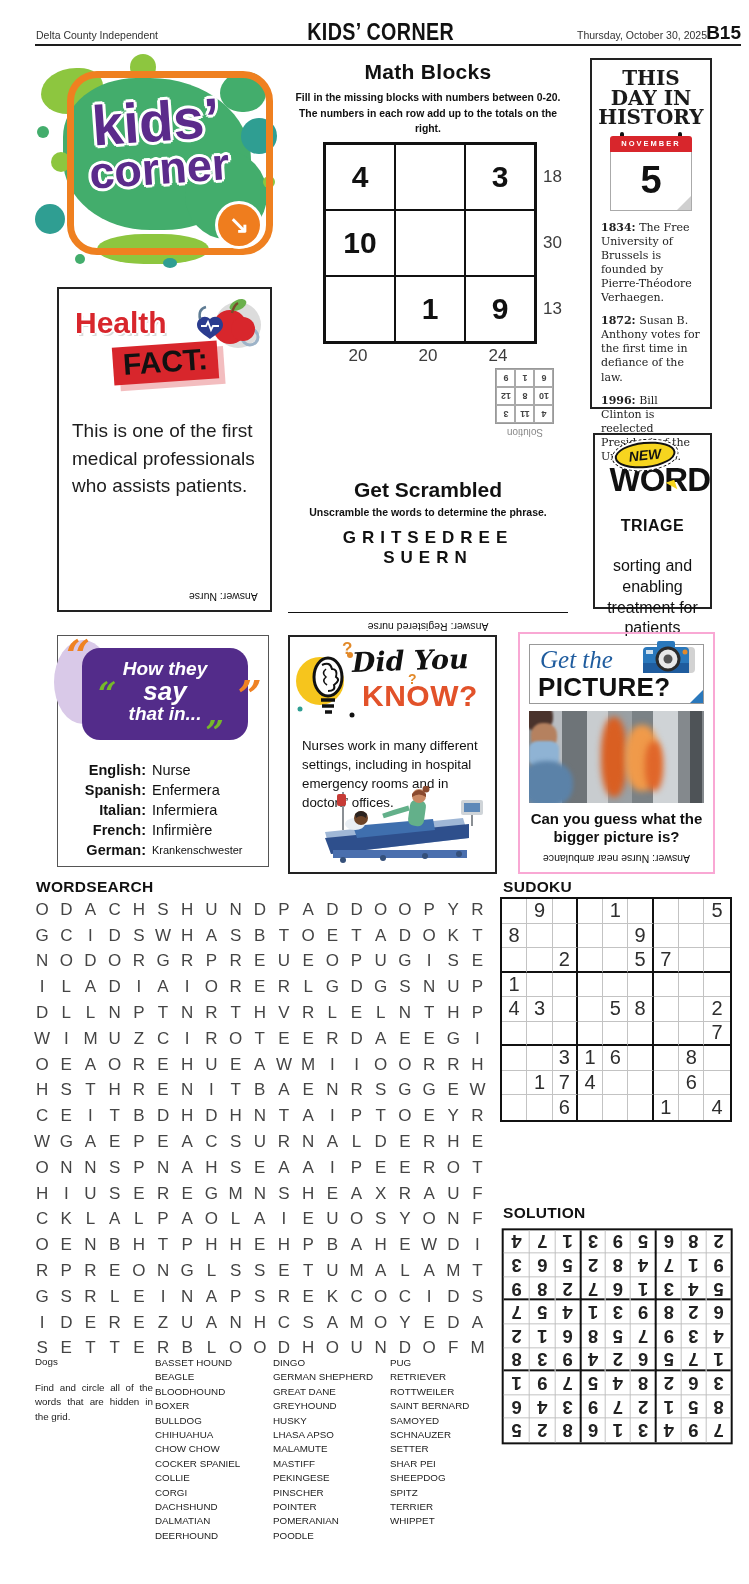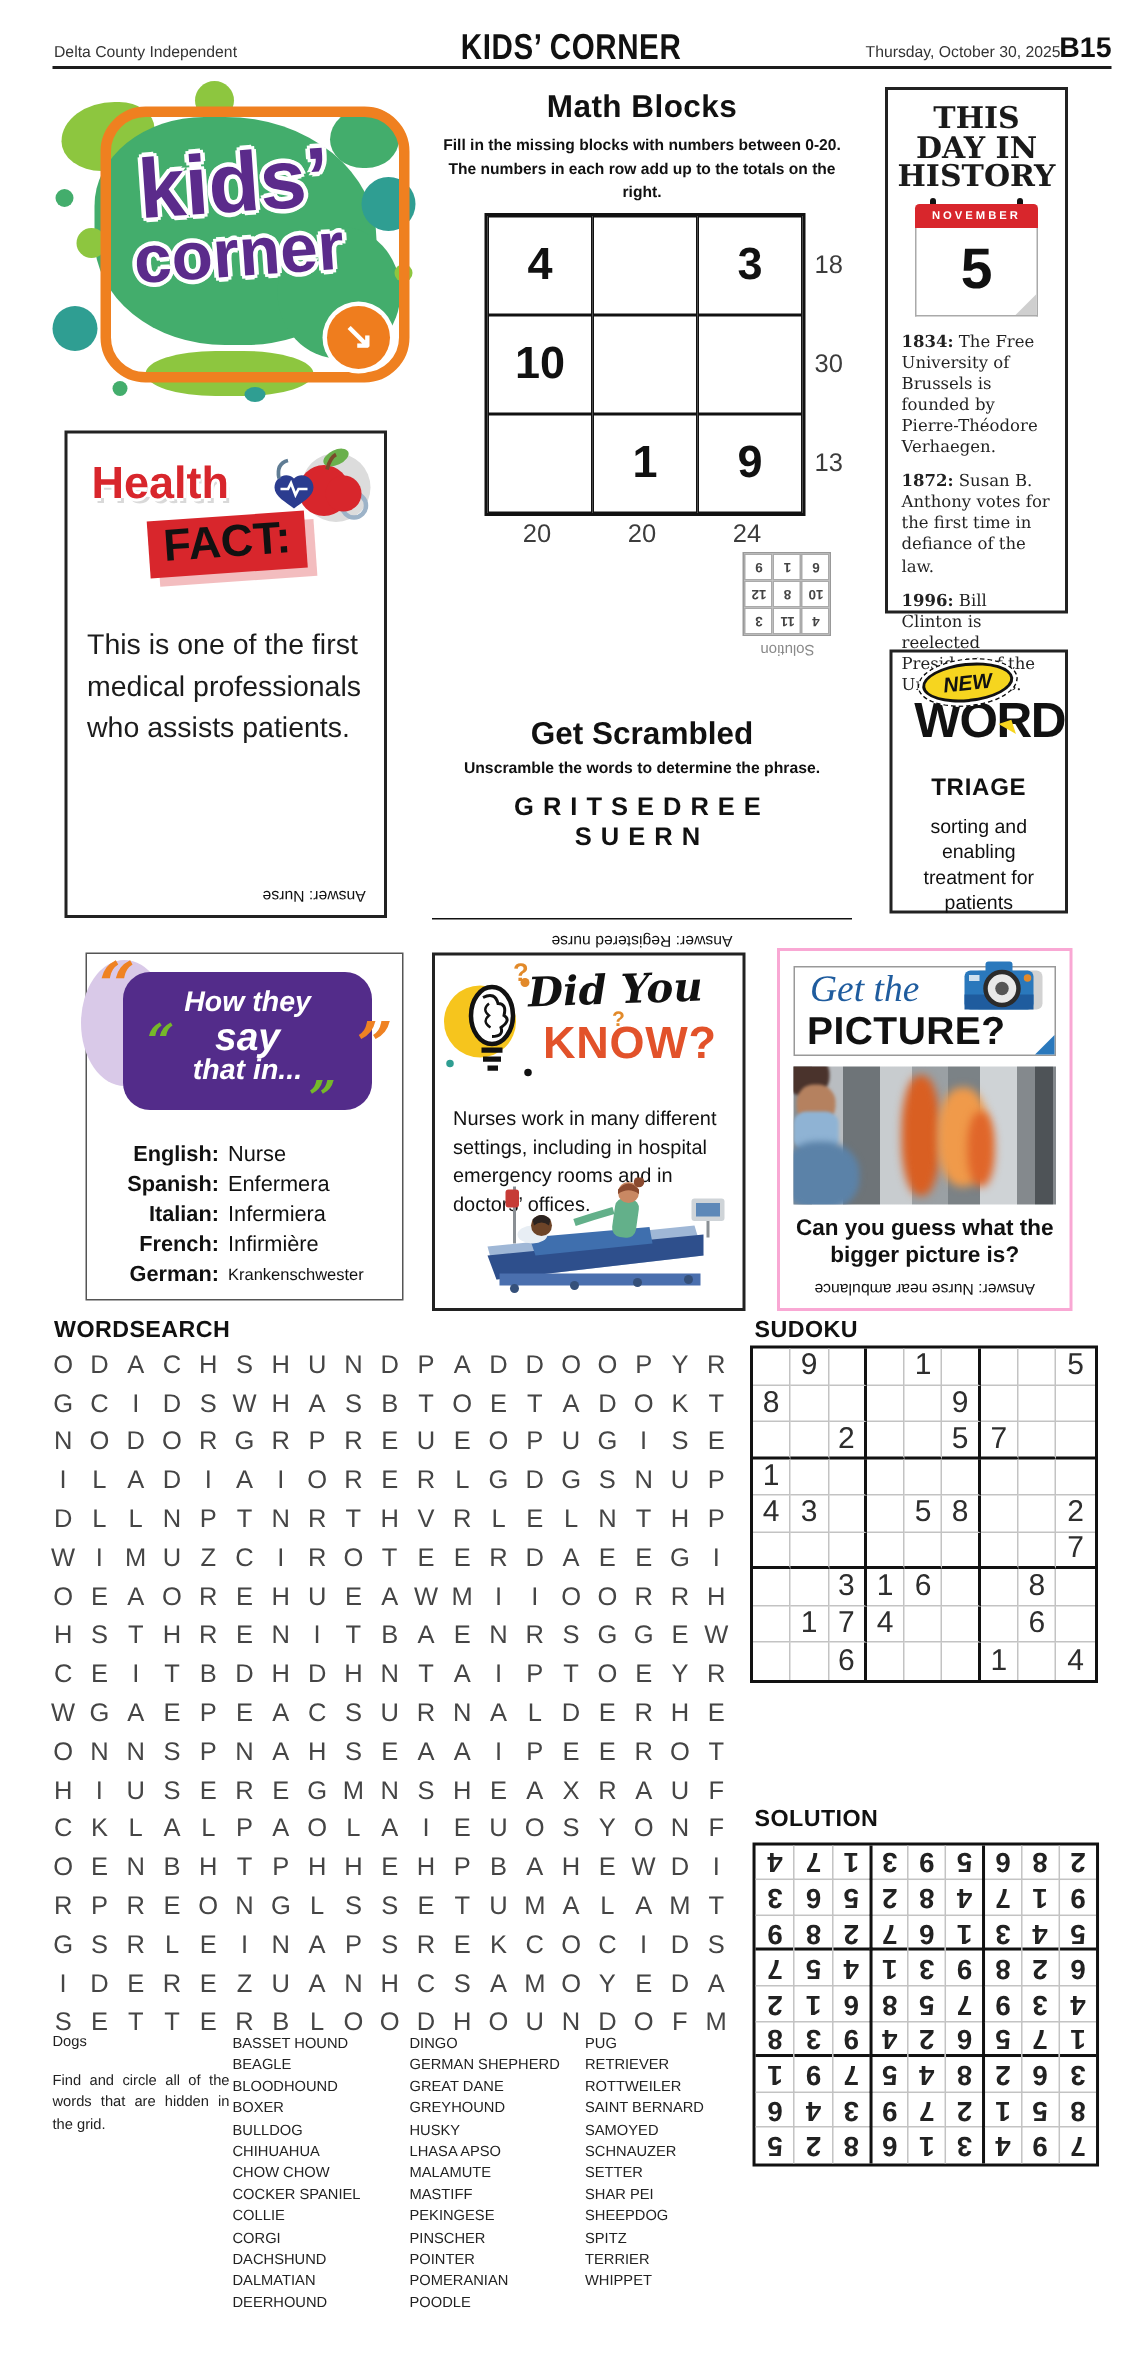--- a/index.html
+++ b/index.html
@@ -46,21 +46,21 @@
   .cal-bar{position:relative;height:16px;background:#d8262c;border-radius:3px 3px 0 0;color:#fff;font-size:7.5px;font-weight:800;letter-spacing:2px;text-align:center;line-height:16px;}
   .cal-pin{position:absolute;top:-4px;width:4px;height:8px;background:#111;border-radius:2px;}
   .cal-body{position:relative;border:1px solid #aaa;border-top:none;height:58px;background:#fff;}
   .cal-day{font-size:38px;font-weight:900;text-align:center;line-height:56px;}
   .cal-fold{position:absolute;bottom:0;right:0;border-bottom:14px solid #cfcfcf;border-left:14px solid transparent;}
   .tday-events{padding:0 9px;font-family:"DejaVu Serif",serif;font-size:11px;line-height:1.28;color:#222;}
   .tday-events p{margin:0 0 9px 0;}
   .yr{font-weight:700;}
 
   
-  .hf{left:43px;top:287px;width:211px;height:321px;border:2px solid #222;}
+  .hf{left:57px;top:287px;width:211px;height:321px;border:2px solid #222;}
   .hf-health{position:absolute;left:16px;top:17px;font-size:30px;font-weight:900;color:#d8262c;
     text-shadow:-2px 0 #fff,2px 0 #fff,0 -2px #fff,0 2px #fff,2px 3px 0 rgba(0,0,0,.15);}
   .hf-fact{position:absolute;left:54px;top:55px;background:#d8262c;color:#111;font-size:30px;font-weight:900;padding:1px 10px 3px;transform:rotate(-4deg);box-shadow:6px 6px 0 rgba(216,38,44,.3);}
   .hf-art{position:absolute;right:6px;top:6px;}
   .hf-text{position:absolute;left:13px;top:128px;right:10px;font-size:19px;line-height:1.46;color:#1c1c1c;}
   .hf-ans{position:absolute;right:12px;bottom:7px;font-size:10.5px;transform:rotate(180deg);}
 
   
   .gs{left:288px;top:478px;width:280px;}
   .gs-title{text-align:center;font-size:21px;font-weight:900;}
@@ -70,21 +70,21 @@
   .gs-ans{text-align:center;font-size:10.5px;margin-top:8px;transform:rotate(180deg);}
 
   
   .nw{left:593px;top:433px;width:115px;height:172px;border:2px solid #222;}
   .nw-badge{position:relative;height:66px;}
   .nw-word{position:absolute;left:0;width:100%;top:26px;text-align:right;font-size:33px;font-weight:900;letter-spacing:-1px;}
   .nw-new{position:absolute;left:50%;top:4px;transform:translateX(-62%) rotate(-6deg);border:1.5px dashed #111;border-radius:50%;padding:2px;background:#fff;}
   .nw-new-in{background:#f6d51f;border:2px solid #111;border-radius:50%;padding:3px 12px;font-size:14px;font-weight:900;font-style:italic;}
   .nw-tail{position:absolute;left:63%;top:46px;border-top:10px solid #f6d51f;border-left:9px solid transparent;transform:rotate(-18deg);}
   .nw-triage{text-align:center;font-size:16px;font-weight:900;letter-spacing:.5px;margin-top:16px;}
-  .nw-def{text-align:center;font-size:13px;line-height:1.3;margin-top:8px;padding:0 6px;}
+  .nw-def{text-align:center;font-size:16px;line-height:1.3;margin-top:21px;padding:0 6px;}
 
   
   .hs{left:57px;top:635px;width:210px;height:230px;border:1px solid #555;}
   .hs-blob{position:absolute;left:-4px;top:4px;width:58px;height:84px;background:#d9c9e8;border-radius:50%;}
   .hs-bubble{position:absolute;left:24px;top:12px;width:166px;height:92px;background:#532c8a;border-radius:18px;color:#fff;text-align:center;font-style:italic;font-weight:800;}
   .hs-t1{font-size:19px;margin-top:10px;}
   .hs-t2{font-size:26px;line-height:.9;}
   .hs-t3{font-size:19px;}
   .qt{position:absolute;font-family:"DejaVu Serif",serif;font-weight:900;line-height:1;}
   .qt-o{color:#ef8223;}.qt-g{color:#76b82a;}

